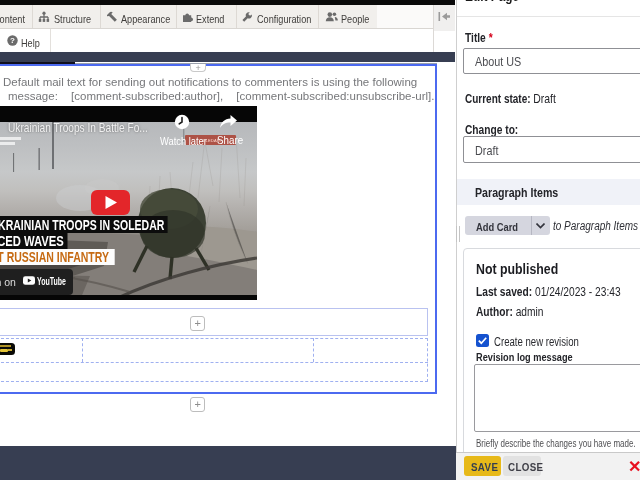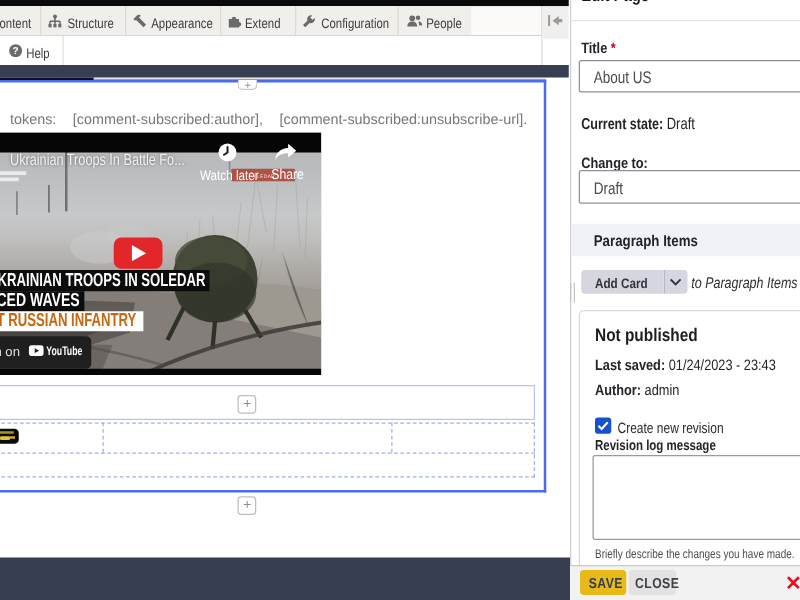--- a/index.html
+++ b/index.html
@@ -64,21 +64,22 @@
 
 <div class="abs" style="left:0;top:52px;width:455px;height:10px;background:#373e52;"></div>
 <div class="abs" style="left:0;top:62px;width:75px;height:3px;background:#10101e;"></div>
 <div class="abs" style="left:75px;top:62.5px;width:362px;height:1.5px;background:#9aa0ab;"></div>
 
 <div class="abs" style="left:0;top:64px;width:437px;height:330px;border-top:2px solid #4c6af0;border-right:2px solid #4c6af0;border-bottom:2px solid #4c6af0;"></div>
 
 <div class="abs" style="left:189.5px;top:64px;width:16px;height:8px;background:#fff;border:1px solid #c9c9c9;border-top:none;border-radius:0 0 4px 4px;"></div>
 <div class="abs" style="left:195.5px;top:63px;font-size:9px;color:#9a9a9a;">+</div>
 
-<div class="abs" style="left:8px;top:90px;color:#76777a;font-size:11.5px;white-space:nowrap;word-spacing:10px;">tokens: [comment-subscribed:author], [comment-subscribed:unsubscribe-url].</div>
+<div class="abs" style="left:3px;top:76px;color:#76777a;font-size:11.5px;white-space:nowrap;">Default mail text for sending out notifications to commenters is using the following</div>
+<div class="abs" style="left:8px;top:90px;color:#76777a;font-size:11.5px;white-space:nowrap;word-spacing:10px;">message: [comment-subscribed:author], [comment-subscribed:unsubscribe-url].</div>
 
 <div class="abs" id="video" style="left:0;top:106px;width:257px;height:194px;overflow:hidden;background:#b7b9bb;">
 
   <div class="abs" style="left:0;top:0;width:257px;height:194px;background:
     linear-gradient(180deg,#b2b4b7 0%,#bdbfc1 20%,#c6c8c9 34%,#c0bfbd 44%,#b4b1ae 52%,#a6a29d 62%,#958f89 74%,#868079 86%,#7b7570 100%);"></div>
   <svg class="abs" style="left:0;top:0;" width="257" height="194" viewBox="0 0 257 194">
 
     <path d="M0 120 C80 116 180 120 257 126 L257 194 L0 194 Z" fill="#8f8b85"></path>
     <path d="M0 128 C70 124 150 128 257 136 L257 194 L0 194 Z" fill="#837e79"></path>
 

